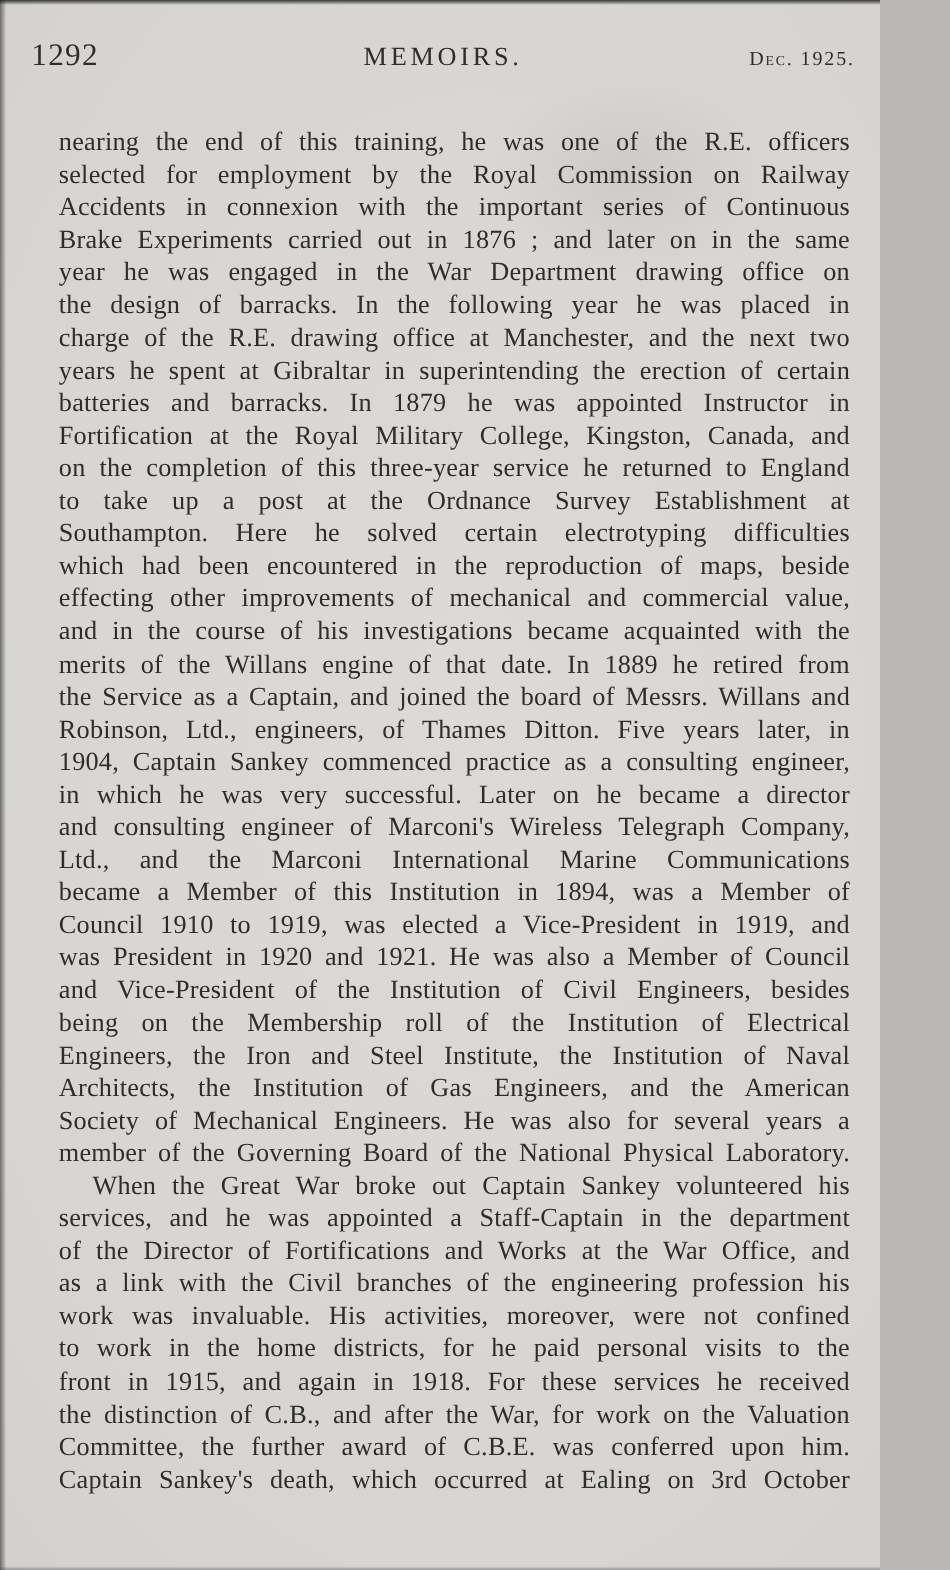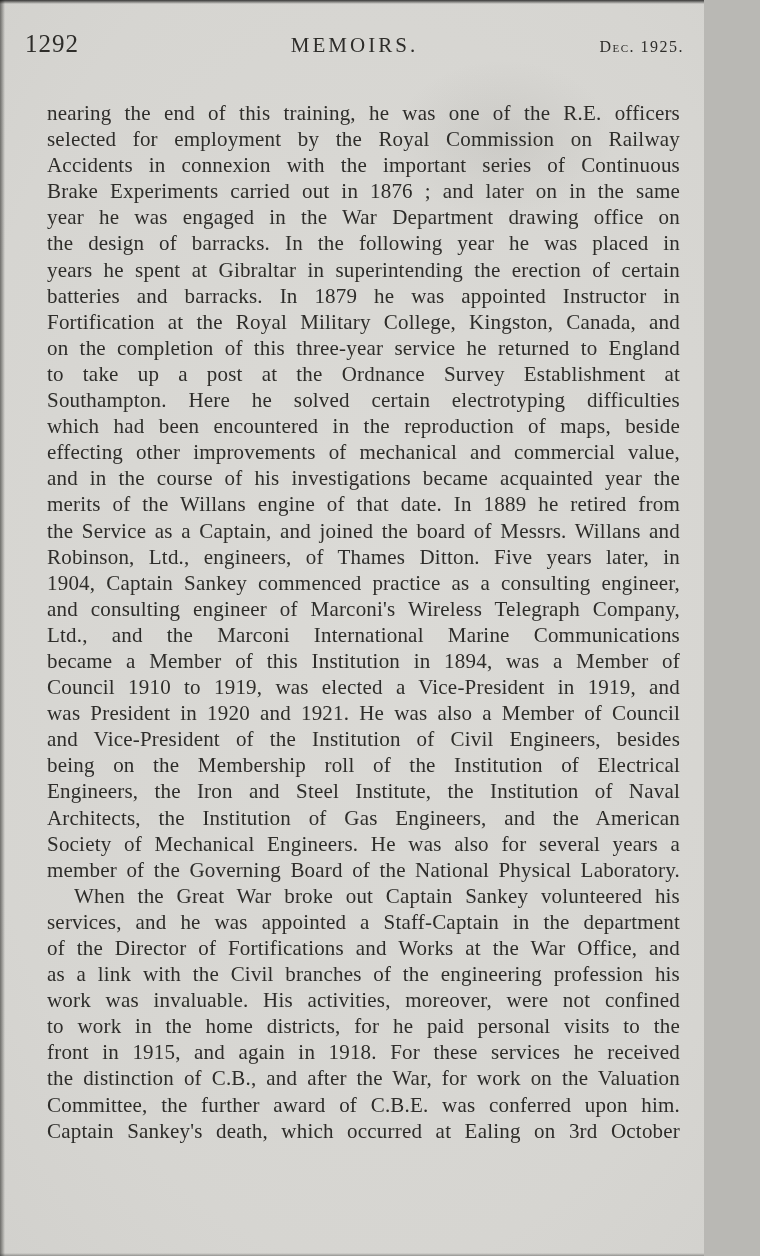--- a/index.html
+++ b/index.html
@@ -102,33 +102,35 @@
   </header>
 
   <main class="body-text">
     <div class="para">
         <div class="line">nearing the end of this training, he was one of the R.E. officers</div>
         <div class="line">selected for employment by the Royal Commission on Railway</div>
         <div class="line">Accidents in connexion with the important series of Continuous</div>
         <div class="line">Brake Experiments carried out in 1876 ; and later on in the same</div>
         <div class="line">year he was engaged in the War Department drawing office on</div>
         <div class="line">the design of barracks.  In the following year he was placed in</div>
+        <div class="line">charge of the R.E. drawing office at Manchester, and the next two</div>
         <div class="line">years he spent at Gibraltar in superintending the erection of certain</div>
         <div class="line">batteries and barracks.  In 1879 he was appointed Instructor in</div>
         <div class="line">Fortification at the Royal Military College, Kingston, Canada, and</div>
         <div class="line">on the completion of this three-year service he returned to England</div>
         <div class="line">to take up a post at the Ordnance Survey Establishment at</div>
         <div class="line">Southampton.  Here he solved certain electrotyping difficulties</div>
         <div class="line">which had been encountered in the reproduction of maps, beside</div>
         <div class="line">effecting other improvements of mechanical and commercial value,</div>
-        <div class="line">and in the course of his investigations became acquainted year the</div>
+        <div class="line">and in the course of his investigations became acquainted with the</div>
         <div class="line">merits of the Willans engine of that date.  In 1889 he retired from</div>
         <div class="line">the Service as a Captain, and joined the board of Messrs. Willans and</div>
         <div class="line">Robinson, Ltd., engineers, of Thames Ditton.  Five years later, in</div>
         <div class="line">1904, Captain Sankey commenced practice as a consulting engineer,</div>
+        <div class="line">in which he was very successful.  Later on he became a director</div>
         <div class="line">and consulting engineer of Marconi's Wireless Telegraph Company,</div>
         <div class="line">Ltd., and the Marconi International Marine Communications</div>
         <div class="line">became a Member of this Institution in 1894, was a Member of</div>
         <div class="line">Council 1910 to 1919, was elected a Vice-President in 1919, and</div>
         <div class="line">was President in 1920 and 1921.  He was also a Member of Council</div>
         <div class="line">and Vice-President of the Institution of Civil Engineers, besides</div>
         <div class="line">being on the Membership roll of the Institution of Electrical</div>
         <div class="line">Engineers, the Iron and Steel Institute, the Institution of Naval</div>
         <div class="line">Architects, the Institution of Gas Engineers, and the American</div>
         <div class="line">Society of Mechanical Engineers.  He was also for several years a</div>

